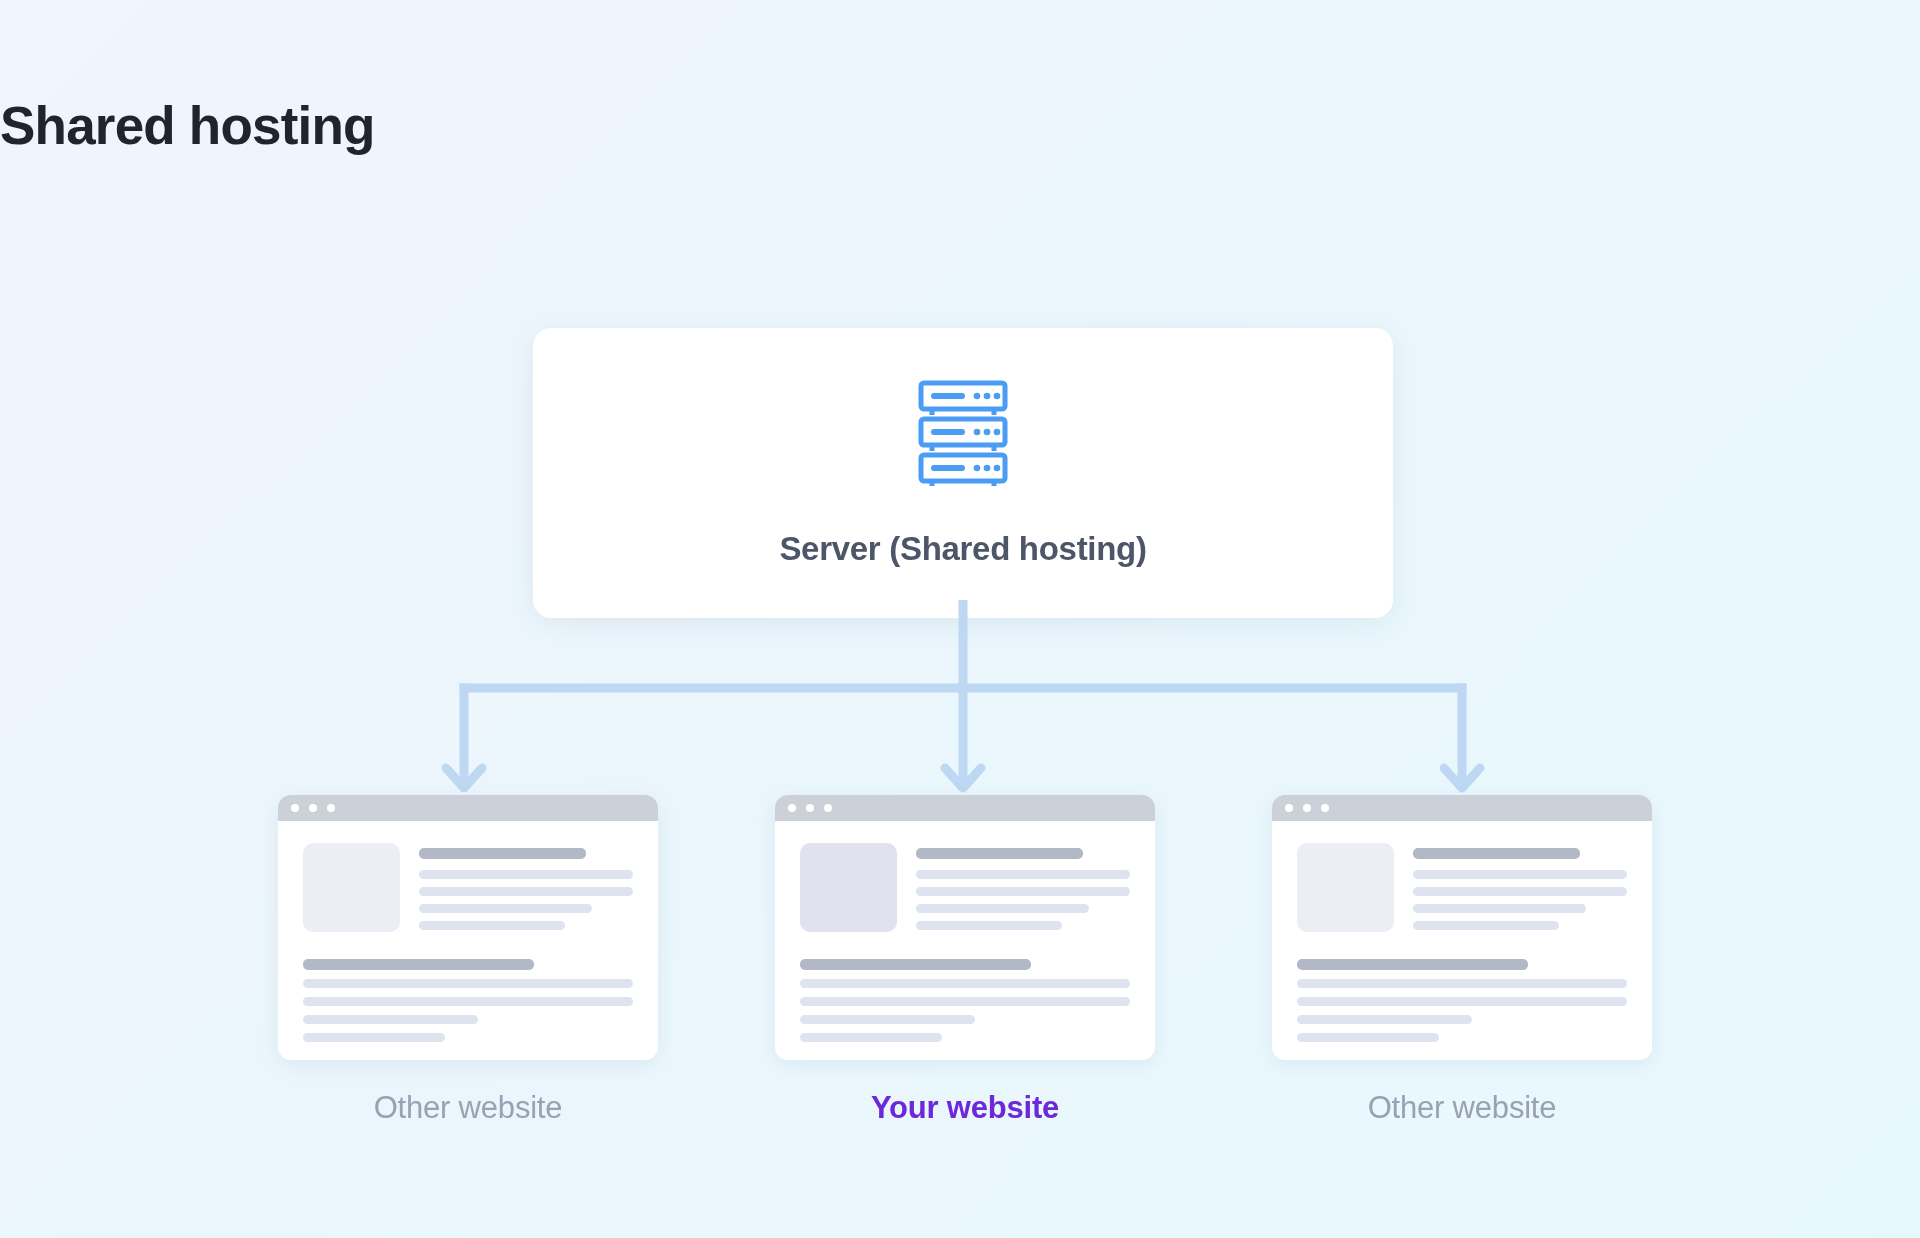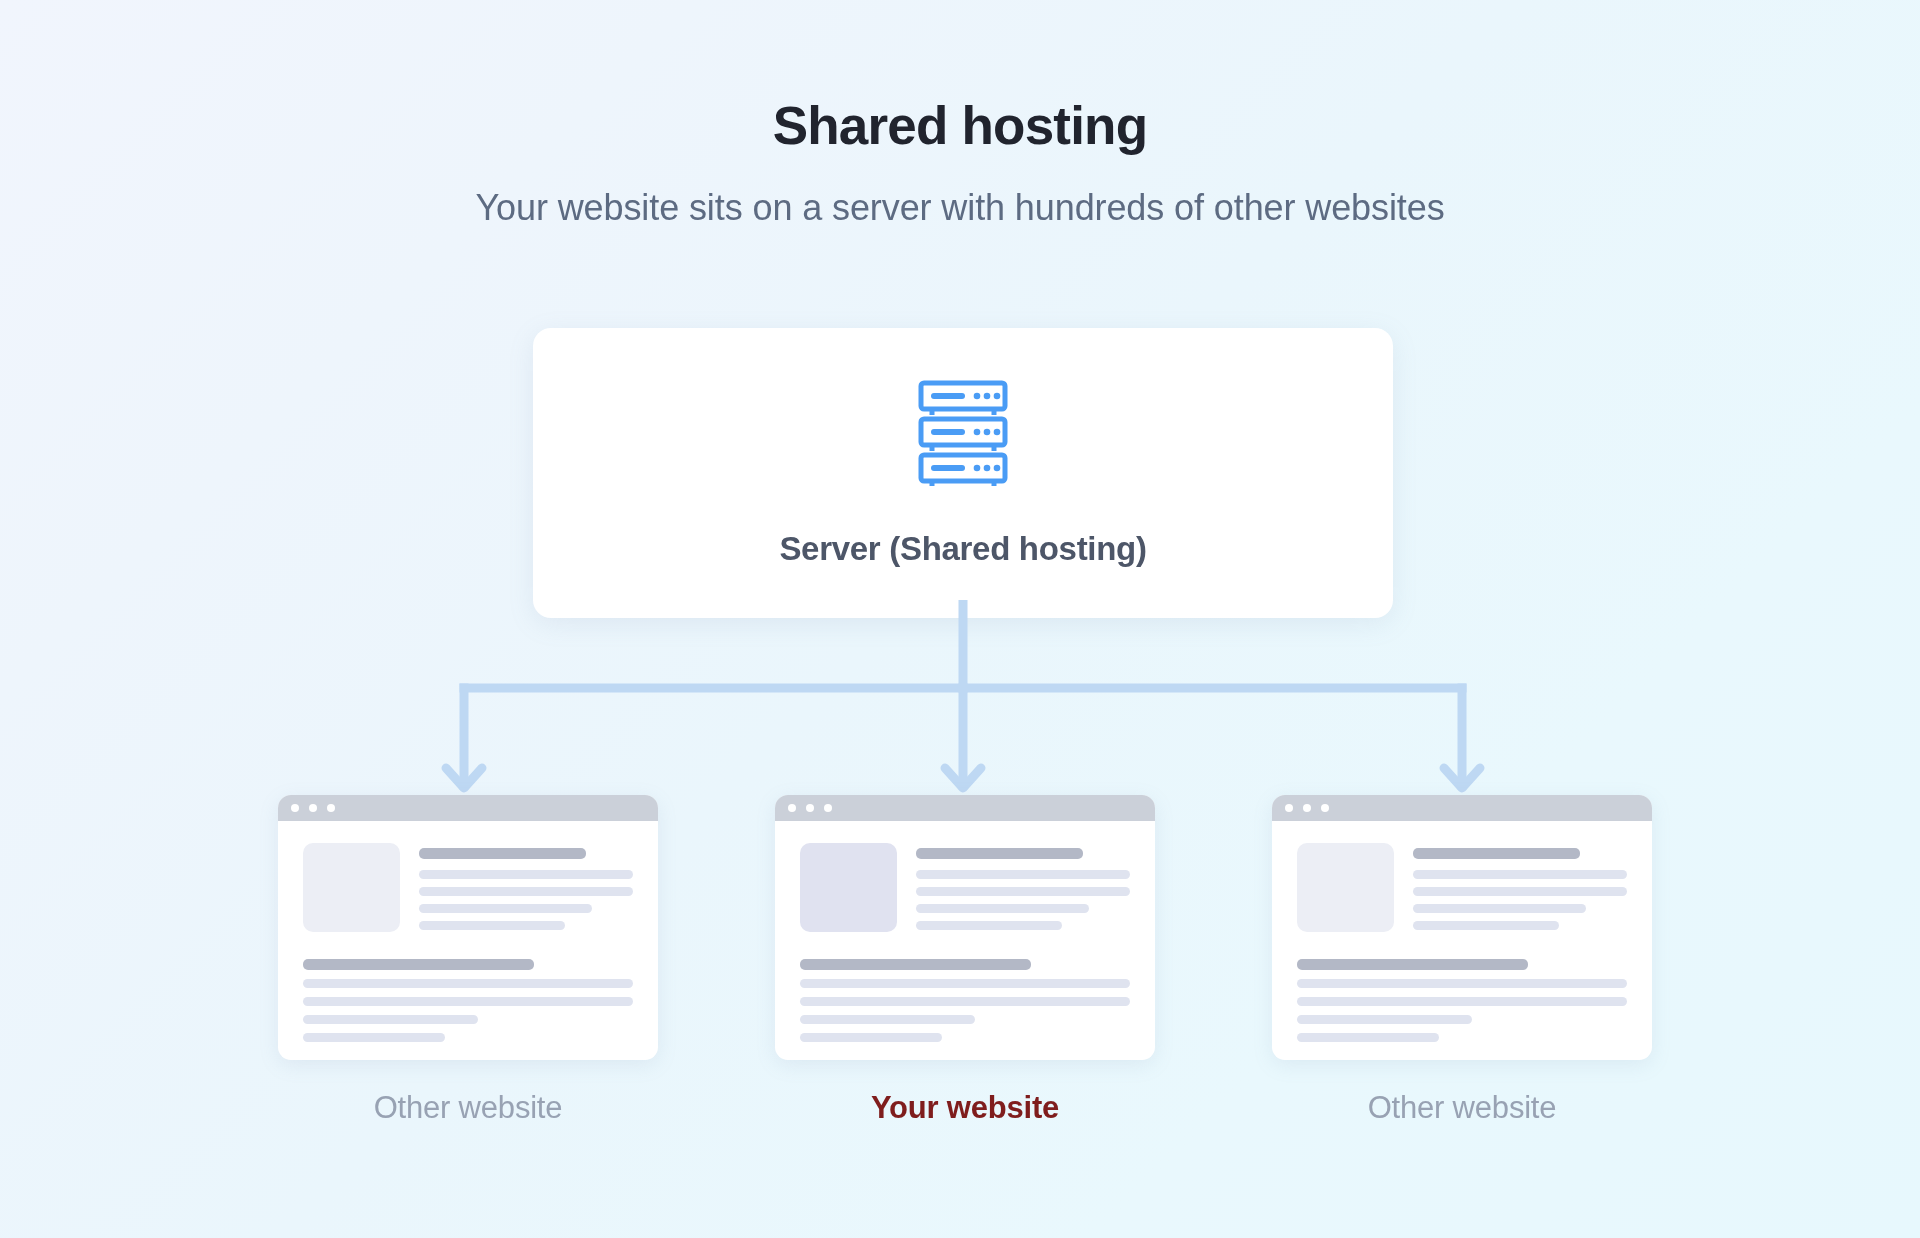--- a/index.html
+++ b/index.html
@@ -26,21 +26,20 @@
     position: absolute;
     inset: 0;
   }
 
   
   .heading-block {
     position: absolute;
     top: 96px;
     left: 0;
     width: 1920px;
-    text-align: center;
   }
 
   .page-title {
     font-size: 53px;
     font-weight: 700;
     color: #21242e;
     letter-spacing: -0.8px;
     line-height: 1.12;
   }
 
@@ -187,32 +186,31 @@
     font-size: 31px;
     letter-spacing: -0.2px;
   }
 
   .site-caption.muted {
     color: #98a2b3;
     font-weight: 400;
   }
 
   .site-caption.strong {
-    color: #7f1d1d;
+    color: #6d28d9;
     font-weight: 700;
   }
 </style>
 </head>
 <body>
 
 <div class="stage">
 
   <div class="heading-block">
     <div class="page-title">Shared hosting</div>
-    <div class="page-subtitle">Your website sits on a server with hundreds of other websites</div>
   </div>
 
   <div class="server-card">
     <span class="server-icon">
       <svg viewBox="0 0 96 108" width="96" height="108" aria-hidden="true">
         <g fill="none" stroke="#4a9cf5" stroke-width="5">
 
           <rect x="6" y="4" width="84" height="26" rx="3"></rect>
 
           <rect x="6" y="40" width="84" height="26" rx="3"></rect>

